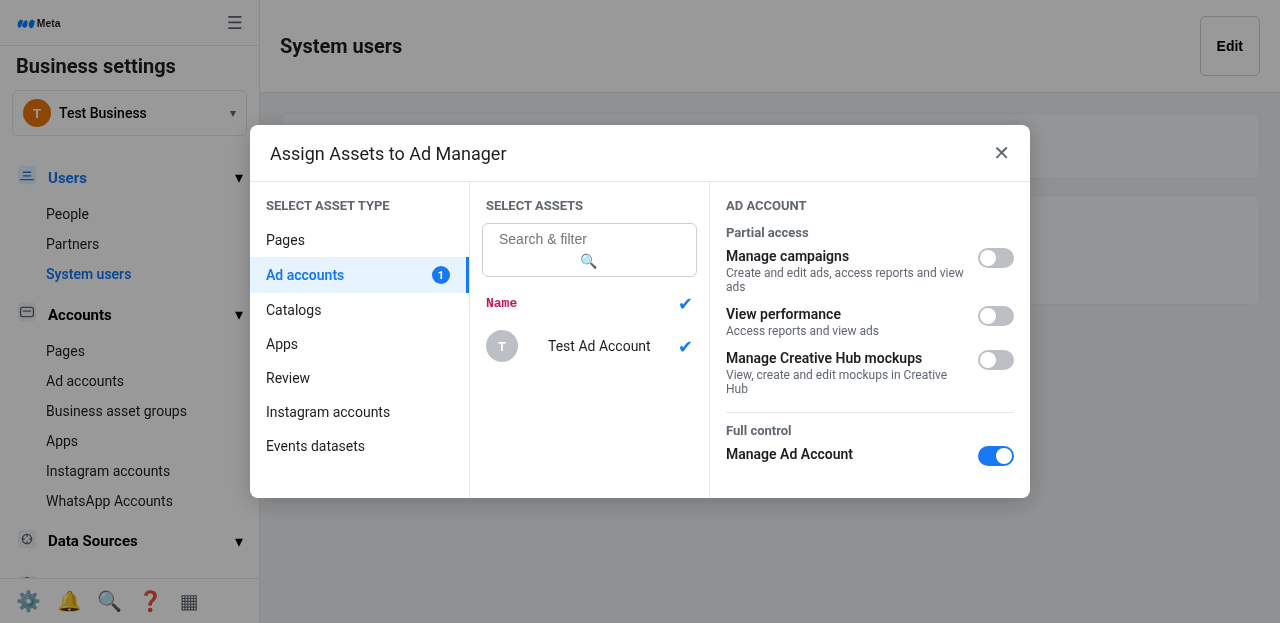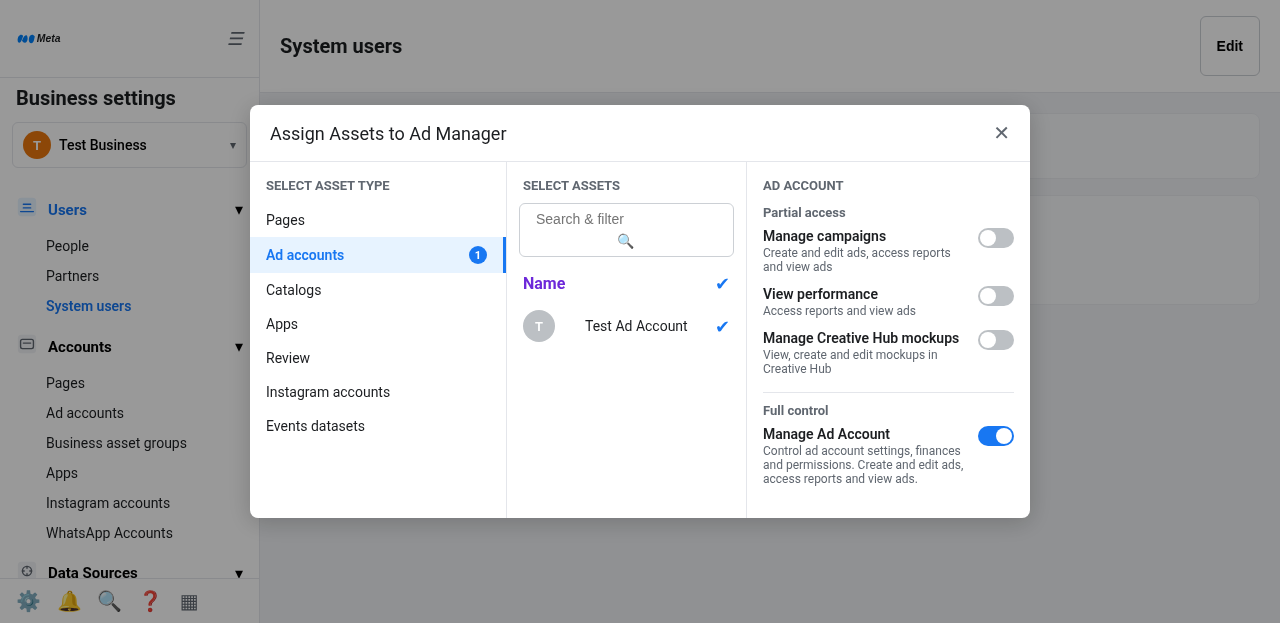--- a/index.html
+++ b/index.html
@@ -5,22 +5,22 @@
     * { box-sizing: border-box; margin: 0; padding: 0; }
     body { font-family: -apple-system, BlinkMacSystemFont, 'Segoe UI', Roboto, sans-serif; background: #f0f2f5; width: 1280px; height: 623px; overflow: hidden; position: relative; }
 
     
     .sidebar {
       position: absolute; left: 0; top: 0; width: 260px; height: 100%;
       background: #fff; border-right: 1px solid #e4e6eb;
       display: flex; flex-direction: column;
     }
     .sidebar-header {
-      padding: 28px 16px; border-bottom: 1px solid #e4e6eb;
-      display: flex; align-items: flex-start; justify-content: space-between; font-style: italic;
+      padding: 12px 16px; border-bottom: 1px solid #e4e6eb;
+      display: flex; align-items: flex-end; justify-content: space-between;
     }
     .meta-logo { display: flex; align-items: center; gap: 6px; }
     .meta-logo svg { width: 48px; height: 20px; }
     .hamburger { font-size: 18px; color: #606770; cursor: pointer; }
     .business-title {
       padding: 8px 16px 12px;
       font-size: 20px; font-weight: 700; color: #1c1e21;
     }
     .business-selector {
       margin: 0 12px 12px;
@@ -95,21 +95,21 @@
     .modal-header {
       padding: 16px 20px; border-bottom: 1px solid #e4e6eb;
       display: flex; align-items: center; justify-content: space-between;
     }
     .modal-title { font-size: 18px; font-weight: 400; color: #1c1e21; }
     .modal-close { font-size: 20px; color: #606770; cursor: pointer; background: none; border: none; }
     .modal-body { display: flex; flex: 1; overflow: hidden; }
 
     
     .asset-type-col {
-      width: 257px; border-right: 1px solid #e4e6eb;
+      width: 220px; border-right: 1px solid #e4e6eb;
       padding: 16px 0;
       overflow-y: auto;
     }
     .asset-type-col-header {
       padding: 0 16px 10px;
       font-size: 13px; font-weight: 700; color: #606770; text-transform: uppercase;
     }
     .asset-type-item {
       padding: 9px 16px; font-size: 14px; color: #1c1e21; cursor: pointer;
       display: flex; align-items: center; justify-content: space-between;
@@ -136,21 +136,21 @@
       padding: 7px 10px;
       display: flex; align-items: center; gap: 6px; flex-direction: column;
     }
     .search-box input {
       border: none; outline: none; font-size: 14px; flex: 1; background: transparent;
     }
     .search-icon { color: #606770; font-size: 14px; }
     .assets-list-header {
       padding: 6px 16px; display: flex; align-items: center; justify-content: space-between;
     }
-    .assets-list-header-name { font-size: 16px; font-weight: 700; color: #6d28d9; }
+    .assets-list-header-name { font-size: 13px; font-weight: 700; color: #be185d; font-family: Liberation Mono, monospace; }
     .check-all { color: #1877f2; font-size: 18px; }
     .asset-list-item {
       padding: 10px 16px; display: flex; align-items: center; gap: 10px; cursor: pointer;
     }
     .asset-avatar {
       width: 32px; height: 32px; border-radius: 50%;
       background: #bcc0c4; display: flex; align-items: center; justify-content: center;
       font-size: 13px; color: #fff; font-weight: 600;
     }
     .asset-name { font-size: 14px; color: #1c1e21; flex: 1; margin-left: 20px; }
@@ -416,21 +416,20 @@
 
         <hr class="divider">
 
         <div class="permission-group">
           <div class="permission-group-title">Full control</div>
 
           <div class="permission-item">
             <div class="permission-item-row">
               <div class="permission-item-text">
                 <div class="permission-item-name">Manage Ad Account</div>
-                <div class="permission-item-desc">Control ad account settings, finances and permissions. Create and edit ads, access reports and view ads.</div>
               </div>
               <div class="toggle on"></div>
             </div>
           </div>
         </div>
       </div>
     </div>
 
   </div>
 </div>

